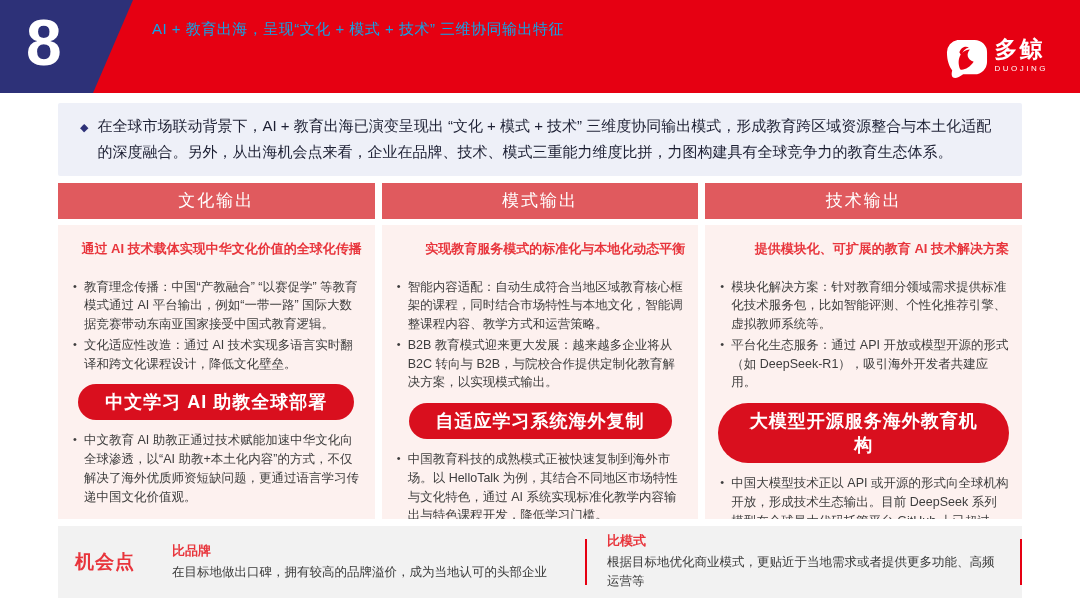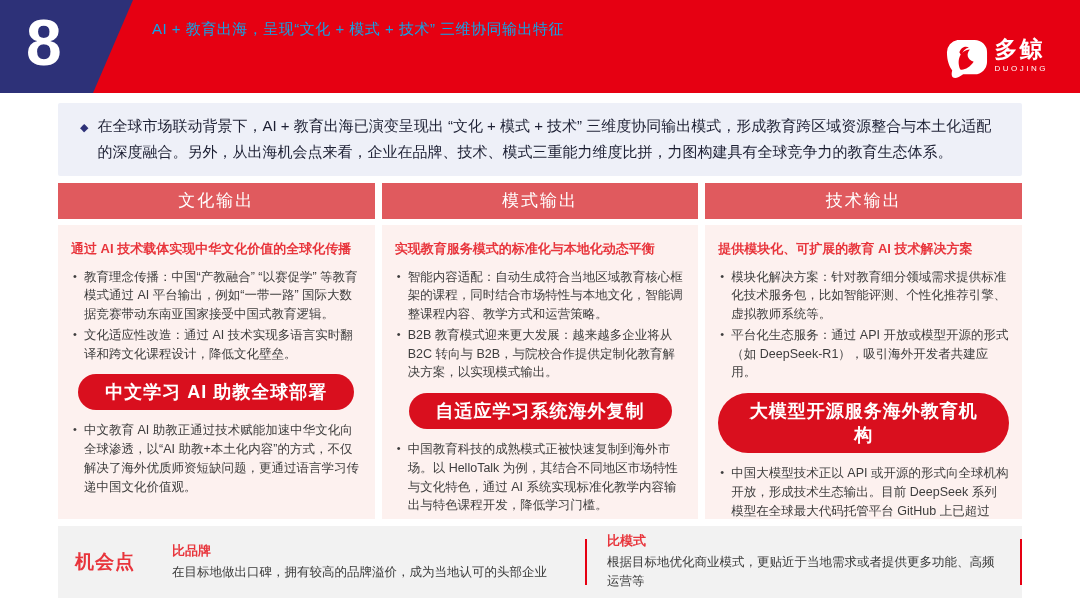--- a/index.html
+++ b/index.html
@@ -27,21 +27,21 @@
          font-size:15px;line-height:1.72;color:#1c1f33;}
   .diamond{color:#2d3178;font-size:11px;padding-top:5px;flex-shrink:0;}
 
   
   .cols{display:flex;gap:7px;margin:0 58px;}
   .col{flex:1;display:flex;flex-direction:column;min-width:0;}
   .col-header{background:#e05a5e;color:#fff;font-size:17px;height:36px;
               display:flex;align-items:center;justify-content:center;letter-spacing:2px;}
   .col-panel{margin-top:6px;background:#fdf1ef;height:294px;box-sizing:border-box;
              padding:12px 13px 10px;overflow:hidden;}
-  .col-sub{color:#e8353c;font-weight:bold;font-size:13px;text-align:left;margin:3px 0 10px;}
+  .col-sub{color:#e8353c;font-weight:bold;font-size:13px;text-align:right;margin:3px 0 20px;}
   ul.blist{list-style:none;margin:0;padding:0;font-size:12.5px;color:#3d3d3d;line-height:1.5;}
   ul.blist li{padding-left:13px;position:relative;margin-bottom:2px;}
   ul.blist li::before{content:"•";position:absolute;left:2px;top:0;font-size:11px;color:#3d3d3d;}
   .pill{display:block;width:fit-content;margin:11px auto;background:#d90f1e;color:#fff;
         border:none;border-radius:999px;padding:6px 27px;font-size:18px;font-weight:bold;
         letter-spacing:1px;cursor:pointer;}
 
   
   .opp{display:flex;align-items:center;margin:7px 58px 0;background:#f2f2f2;height:72px;}
   .opp-label{width:94px;text-align:center;color:#e8353c;font-size:19px;

